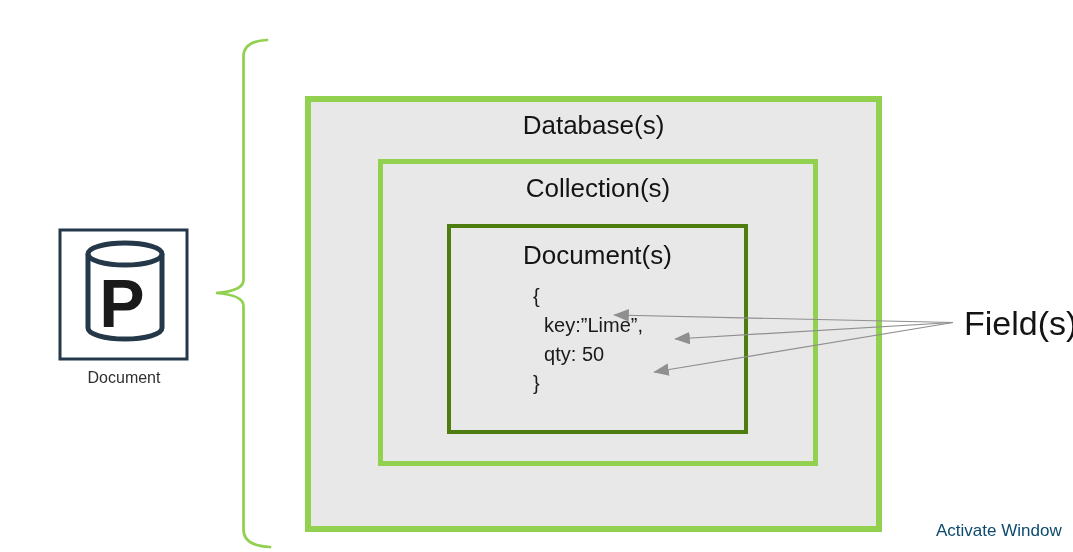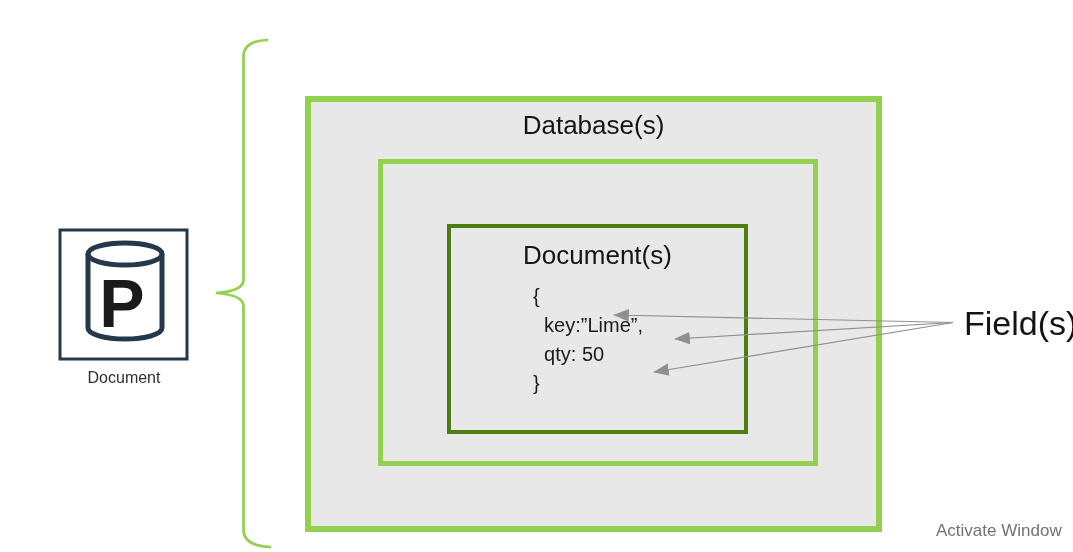--- a/index.html
+++ b/index.html
@@ -47,21 +47,21 @@
   }
   .code-line { white-space: pre; }
   
   #fields-label {
     position: absolute; left: 964px; top: 304px;
     font-size: 34px; color: #141414;
   }
   
   #watermark {
     position: absolute; left: 936px; top: 521px;
-    font-size: 17px; color: #737373; white-space: nowrap;
+    font-size: 17px; color: #0c4a6e; white-space: nowrap;
   }
   
   #overlay-svg {
     position: absolute; left: 0; top: 0; width: 1073px; height: 552px;
     pointer-events: none;
   }
 </style>
 </head>
 <body>
 
@@ -76,20 +76,21 @@
     </svg>
     <div id="instance-label">
       <div>Document</div>
     </div>
   </div>
 
   <div id="database-box" class="dbox">
     <div id="database-title" class="box-title">Database(s)</div>
 
     <div id="collection-box" class="dbox">
+      <div id="collection-title" class="box-title">Collection(s)</div>
 
       <div id="document-box" class="dbox">
         <div id="document-title" class="box-title">Document(s)</div>
         <div id="code-block">
           <div class="code-line">{</div>
           <div class="code-line">  key:”Lime”,</div>
           <div class="code-line">  qty: 50</div>
           <div class="code-line">}</div>
         </div>
       </div>

